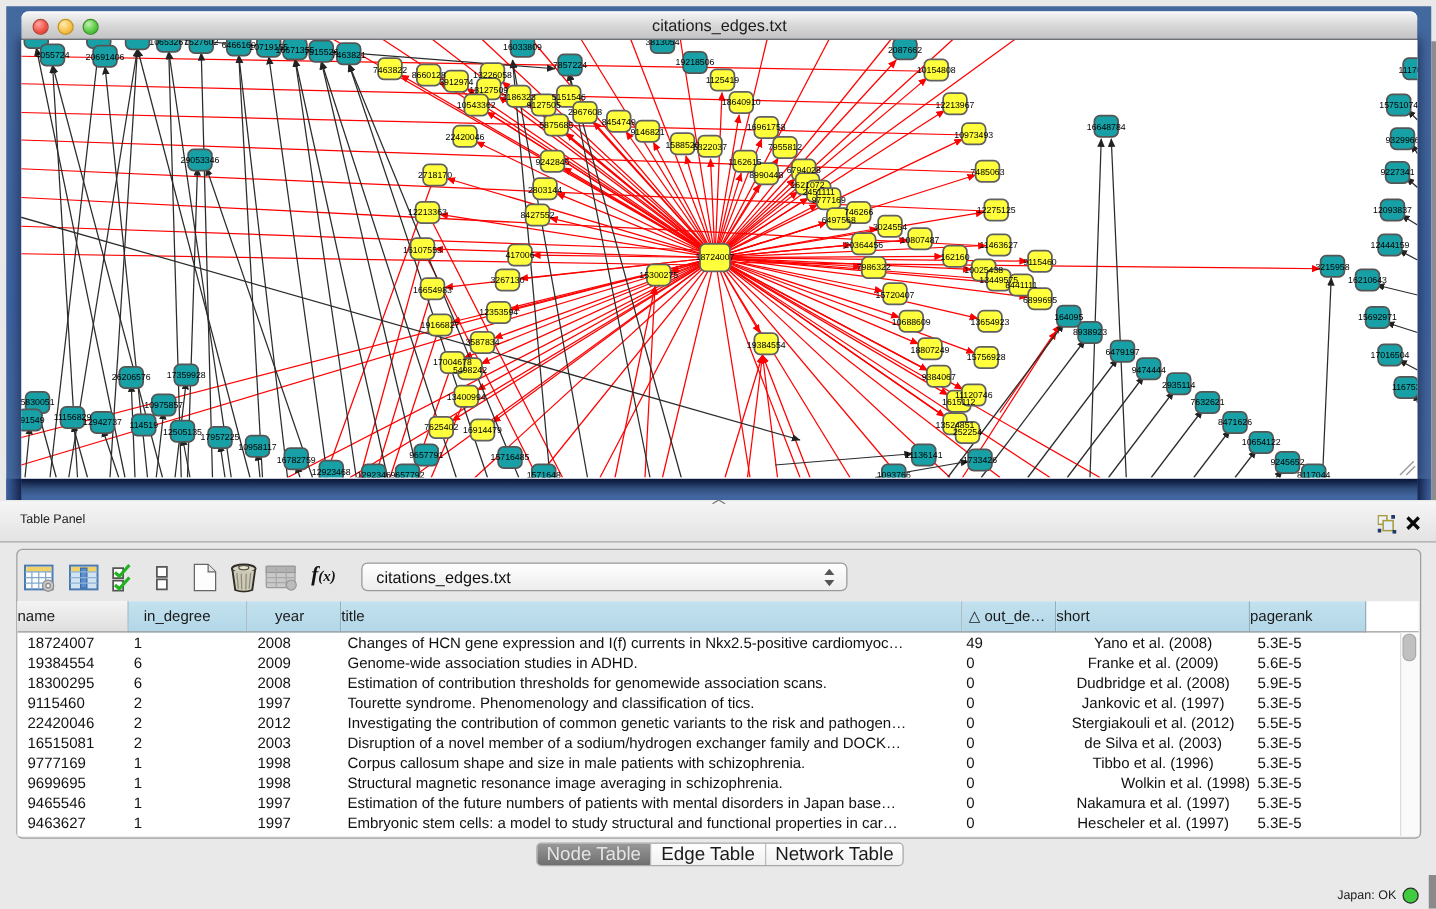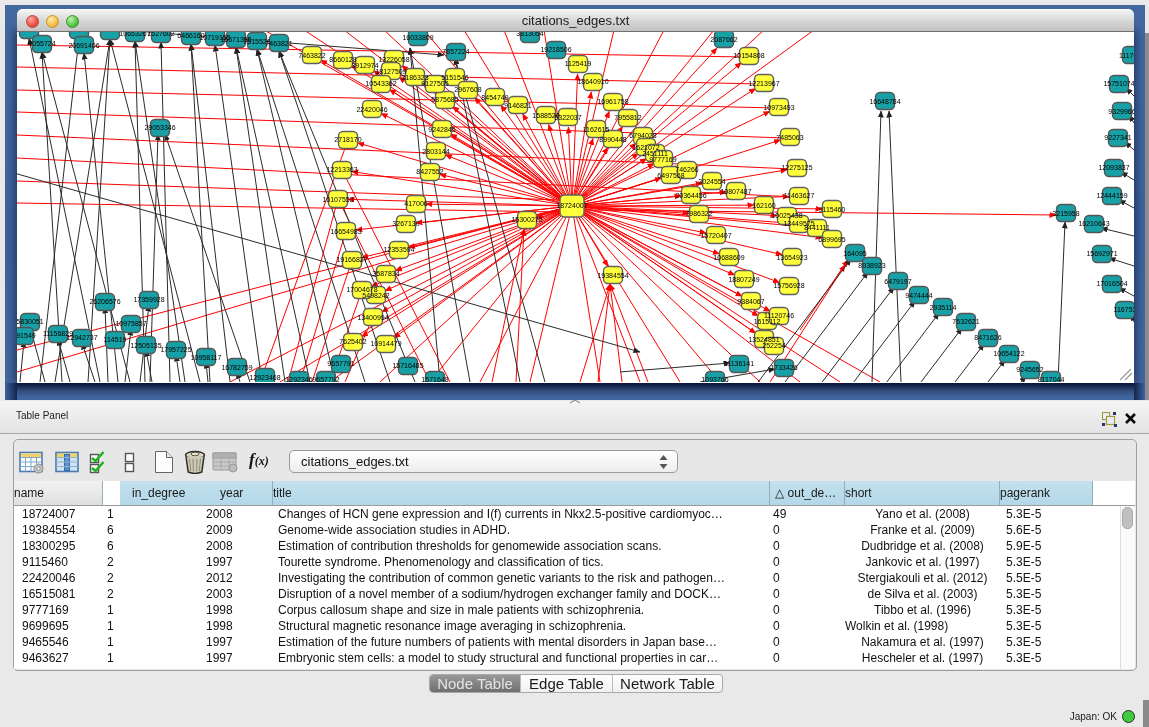--- a/index.html
+++ b/index.html
@@ -553,21 +553,21 @@
 </svg>
 <div class="icon" style="left:249px;top:450px;font-family:'Liberation Serif',serif;font-style:italic;font-weight:bold;color:#111;font-size:17px">f<span style="font-size:12px">(x)</span></div>
 <div id="dropdown">citations_edges.txt
 <svg style="position:absolute;right:9px;top:4px" width="9" height="14">
       <path d="M4.5,0 L8.5,5 L0.5,5 z" fill="#555"></path>
       <path d="M4.5,14 L8.5,9 L0.5,9 z" fill="#555"></path>
     </svg>
 </div>
 <div id="tablearea"></div>
 <div class="hc" style="left:14px;width:89px;background:linear-gradient(#f3f3f3,#dedede)">name</div>
-<div class="hc" style="left:120px;width:95px;text-indent:12px">in_degree</div>
+<div class="hc" style="left:103px;width:95px;text-indent:12px">in_degree</div>
 <div class="hc" style="left:198px;width:75px;text-indent:22px">year</div>
 <div class="hc" style="left:273px;width:497px">title</div>
 <div class="hc" style="left:770px;width:75px;text-align:left;padding-left:5px">△ out_de…</div>
 <div class="hc" style="left:845px;width:155px">short</div>
 <div class="hc" style="left:1000px;width:93px">pagerank</div>
 <div class="hdrline"></div>
 <div class="row" style="top:506px">
     <span style="left:8px">18724007</span>
     <span style="left:93px">1</span>
     <span style="left:192px">2008</span>
@@ -629,21 +629,21 @@
     <span style="left:759px">0</span>
     <span style="left:831px;width:155px;text-align:center">Tibbo et al. (1996)</span>
     <span style="left:992px">5.3E-5</span>
   </div>
 <div class="row" style="top:618px">
     <span style="left:8px">9699695</span>
     <span style="left:93px">1</span>
     <span style="left:192px">1998</span>
     <span style="left:264px;width:488px;overflow:hidden;white-space:nowrap">Structural magnetic resonance image averaging in schizophrenia.</span>
     <span style="left:759px">0</span>
-    <span style="left:831px;width:155px;text-align:left">Wolkin et al. (1998)</span>
+    <span style="left:831px;width:155px;text-align:right">Wolkin et al. (1998)</span>
     <span style="left:992px">5.3E-5</span>
   </div>
 <div class="row" style="top:634px">
     <span style="left:8px">9465546</span>
     <span style="left:93px">1</span>
     <span style="left:192px">1997</span>
     <span style="left:264px;width:488px;overflow:hidden;white-space:nowrap">Estimation of the future numbers of patients with mental disorders in Japan base…</span>
     <span style="left:759px">0</span>
     <span style="left:831px;width:155px;text-align:center">Nakamura et al. (1997)</span>
     <span style="left:992px">5.3E-5</span>

